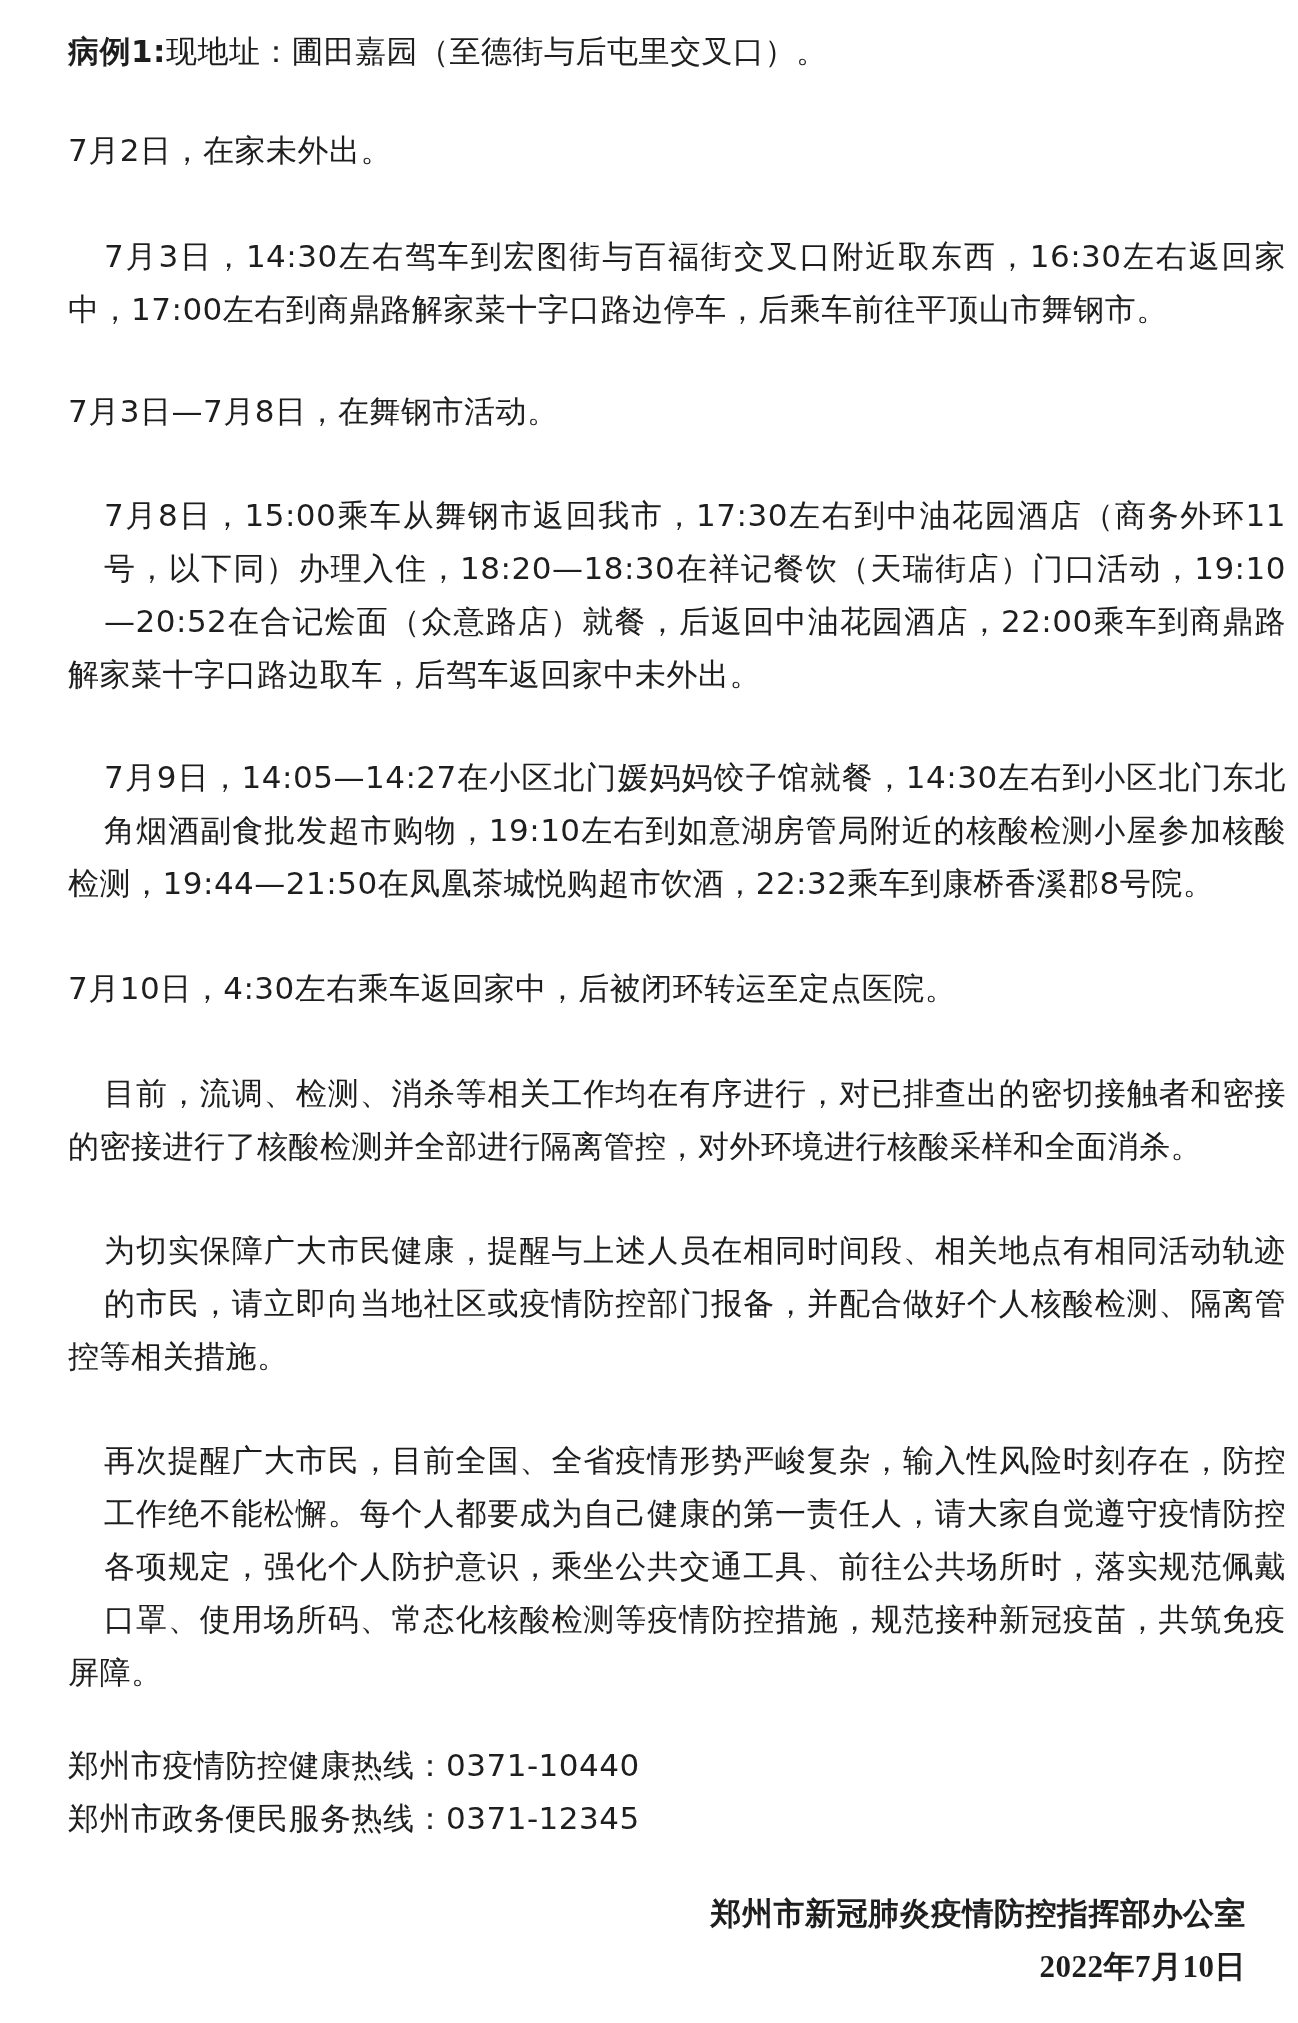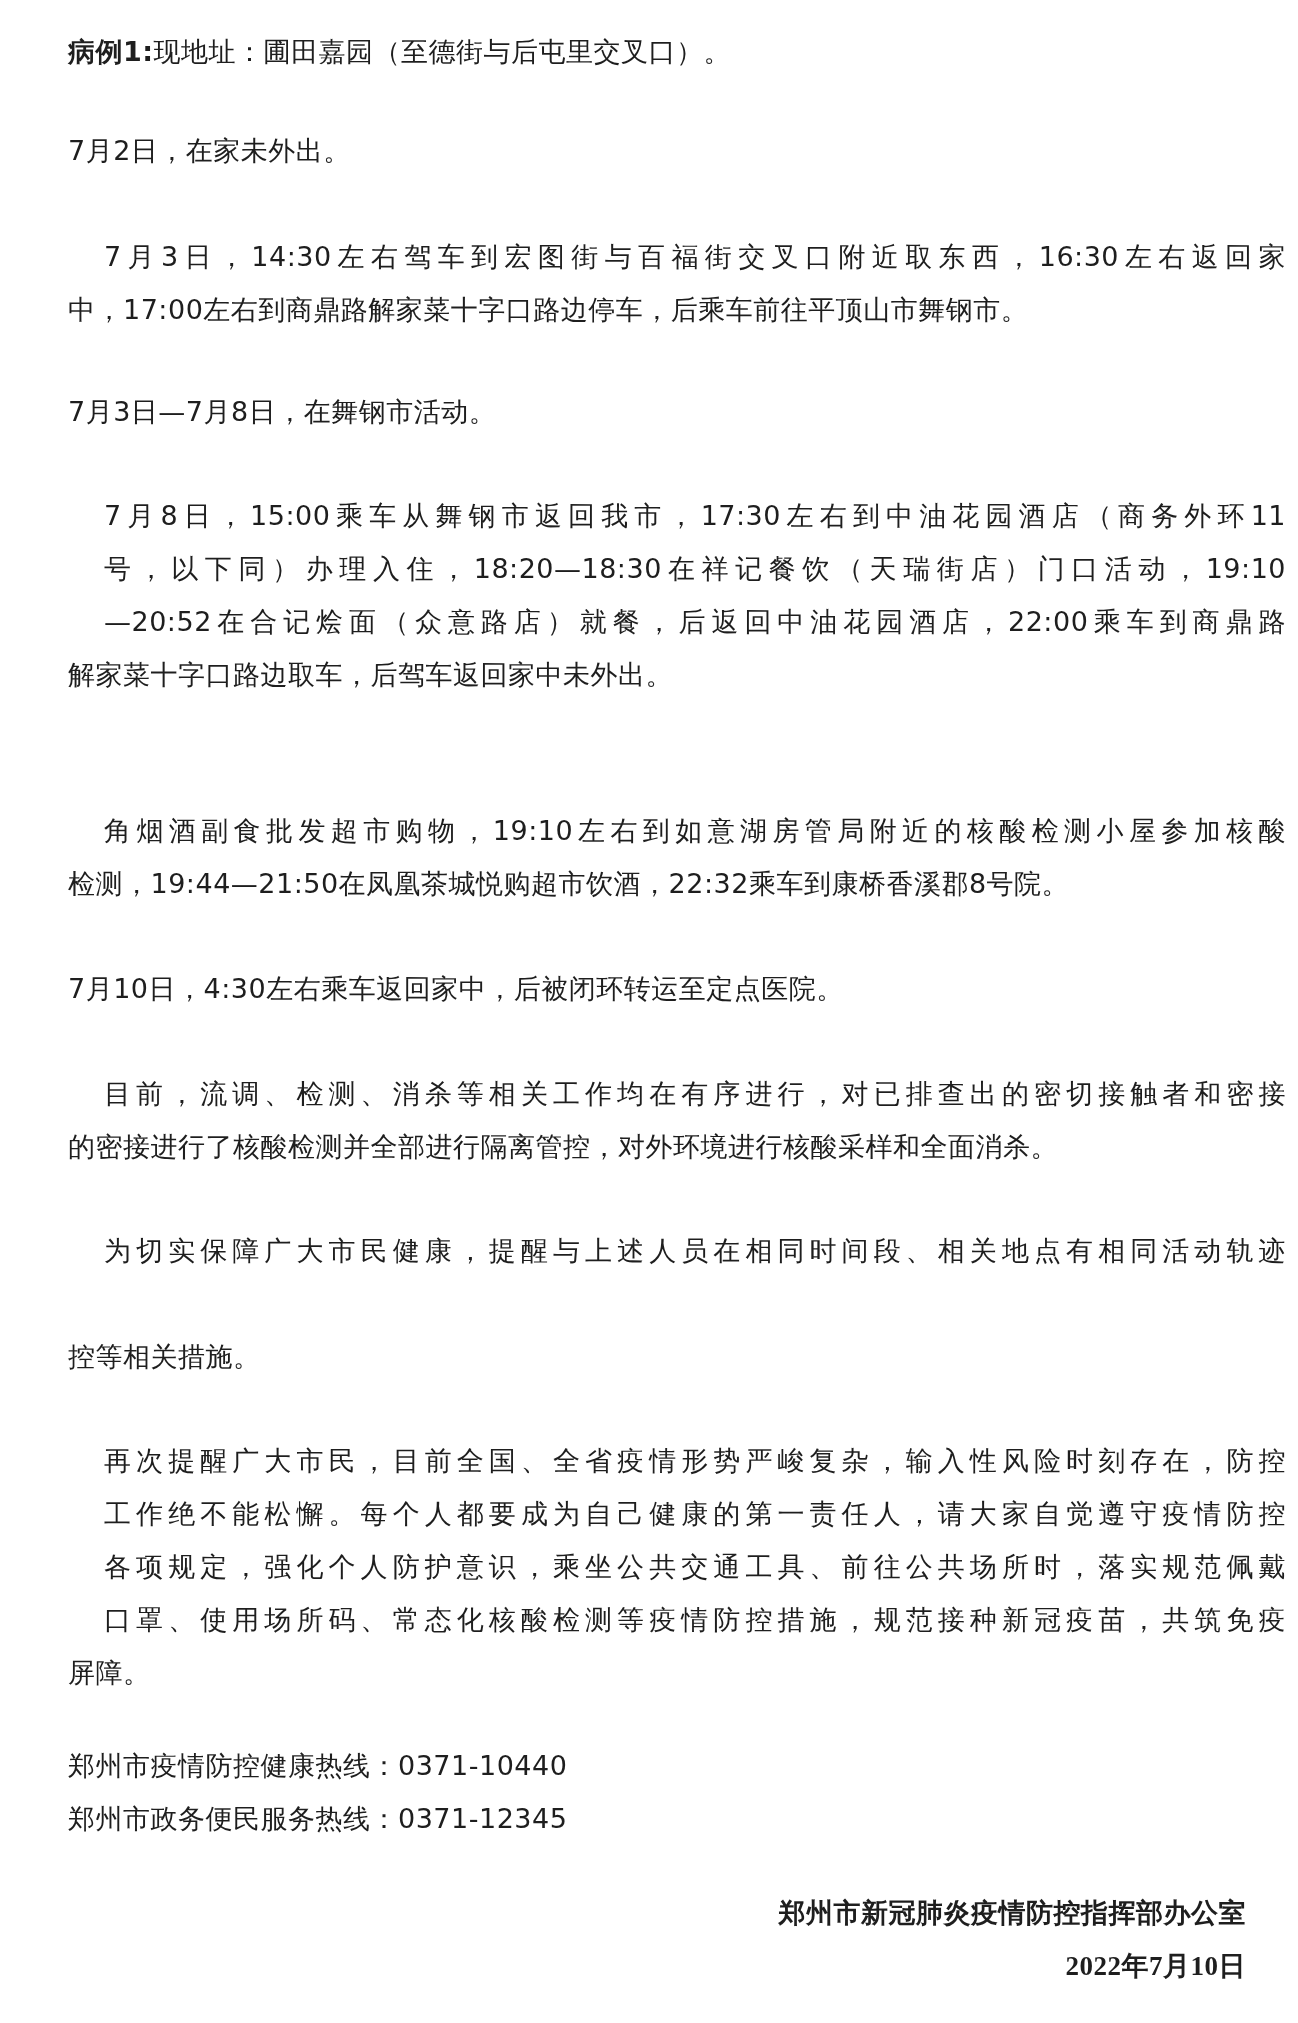--- a/index.html
+++ b/index.html
@@ -4,21 +4,21 @@
 <style>
   html, body { margin: 0; padding: 0; background: #ffffff; }
   body {
     width: 1298px; height: 2023px; position: relative; overflow: hidden;
     font-family: "DejaVu Sans", "Liberation Sans", sans-serif;
     color: #1e1e1e;
   }
   .doc { position: absolute; left: 0; top: 0; width: 1298px; height: 2023px; }
   .line {
     position: absolute; left: 68px; width: 1182px;
-    font-size: 27px; line-height: 53px; height: 53px;
+    font-size: 31px; line-height: 53px; height: 53px;
     white-space: nowrap; overflow: visible; letter-spacing: 0.5px;
   }
   .line.full { text-align: justify; text-align-last: justify; margin-left: 36px; }
   .right { left: auto; right: 52px; width: auto; text-align: right; font-weight: bold; font-family: Liberation Serif, serif; }
   .title-label { font-weight: bold; }
 </style>
 </head>
 <body>
 
 <div class="doc">
@@ -32,29 +32,31 @@
   <div class="line full" style="top:230px">7月3日，14:30左右驾车到宏图街与百福街交叉口附近取东西，16:30左右返回家</div>
   <div class="line" style="top:283px">中，17:00左右到商鼎路解家菜十字口路边停车，后乘车前往平顶山市舞钢市。</div>
 
   <div class="line" style="top:385px">7月3日—7月8日，在舞钢市活动。</div>
 
   <div class="line full" style="top:489px">7月8日，15:00乘车从舞钢市返回我市，17:30左右到中油花园酒店（商务外环11</div>
   <div class="line full" style="top:542px">号，以下同）办理入住，18:20—18:30在祥记餐饮（天瑞街店）门口活动，19:10</div>
   <div class="line full" style="top:595px">—20:52在合记烩面（众意路店）就餐，后返回中油花园酒店，22:00乘车到商鼎路</div>
   <div class="line" style="top:648px">解家菜十字口路边取车，后驾车返回家中未外出。</div>
 
+  <div class="line full" style="top:751px">7月9日，14:05—14:27在小区北门媛妈妈饺子馆就餐，14:30左右到小区北门东北</div>
   <div class="line full" style="top:804px">角烟酒副食批发超市购物，19:10左右到如意湖房管局附近的核酸检测小屋参加核酸</div>
   <div class="line" style="top:857px">检测，19:44—21:50在凤凰茶城悦购超市饮酒，22:32乘车到康桥香溪郡8号院。</div>
 
   <div class="line" style="top:962px">7月10日，4:30左右乘车返回家中，后被闭环转运至定点医院。</div>
 
   <div class="line full" style="top:1067px">目前，流调、检测、消杀等相关工作均在有序进行，对已排查出的密切接触者和密接</div>
   <div class="line" style="top:1120px">的密接进行了核酸检测并全部进行隔离管控，对外环境进行核酸采样和全面消杀。</div>
 
   <div class="line full" style="top:1224px">为切实保障广大市民健康，提醒与上述人员在相同时间段、相关地点有相同活动轨迹</div>
+  <div class="line full" style="top:1277px">的市民，请立即向当地社区或疫情防控部门报备，并配合做好个人核酸检测、隔离管</div>
   <div class="line" style="top:1330px">控等相关措施。</div>
 
   <div class="line full" style="top:1434px">再次提醒广大市民，目前全国、全省疫情形势严峻复杂，输入性风险时刻存在，防控</div>
   <div class="line full" style="top:1487px">工作绝不能松懈。每个人都要成为自己健康的第一责任人，请大家自觉遵守疫情防控</div>
   <div class="line full" style="top:1540px">各项规定，强化个人防护意识，乘坐公共交通工具、前往公共场所时，落实规范佩戴</div>
   <div class="line full" style="top:1593px">口罩、使用场所码、常态化核酸检测等疫情防控措施，规范接种新冠疫苗，共筑免疫</div>
   <div class="line" style="top:1646px">屏障。</div>
 
   <div class="line" style="top:1739px">
     <span>郑州市疫情防控健康热线：</span><span>0371-10440</span>

